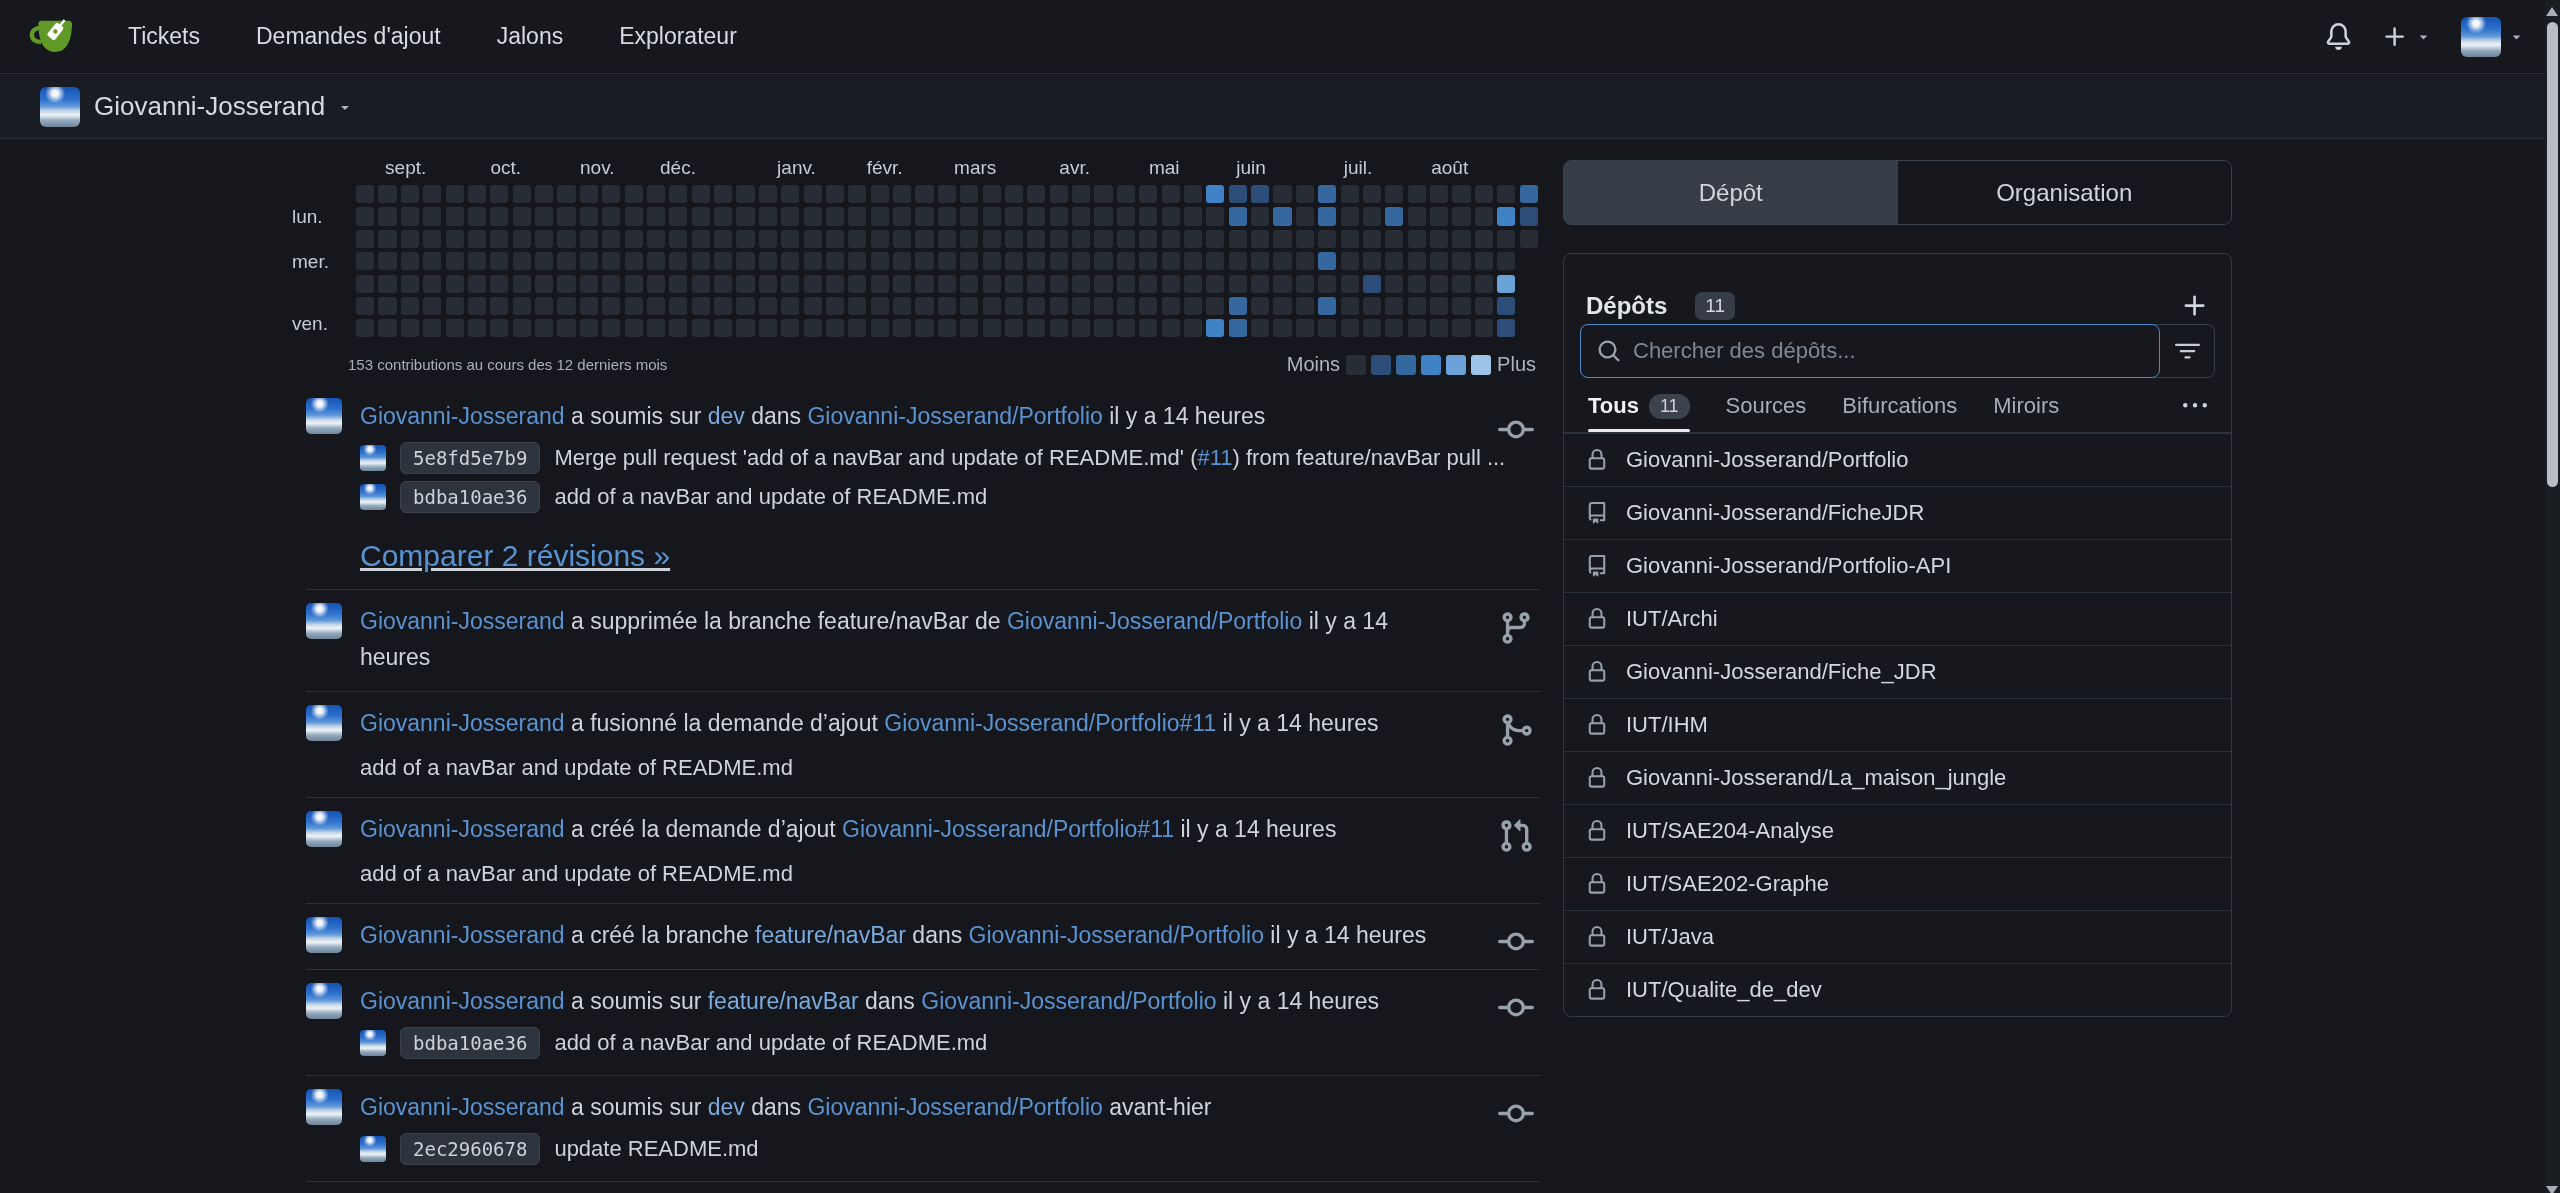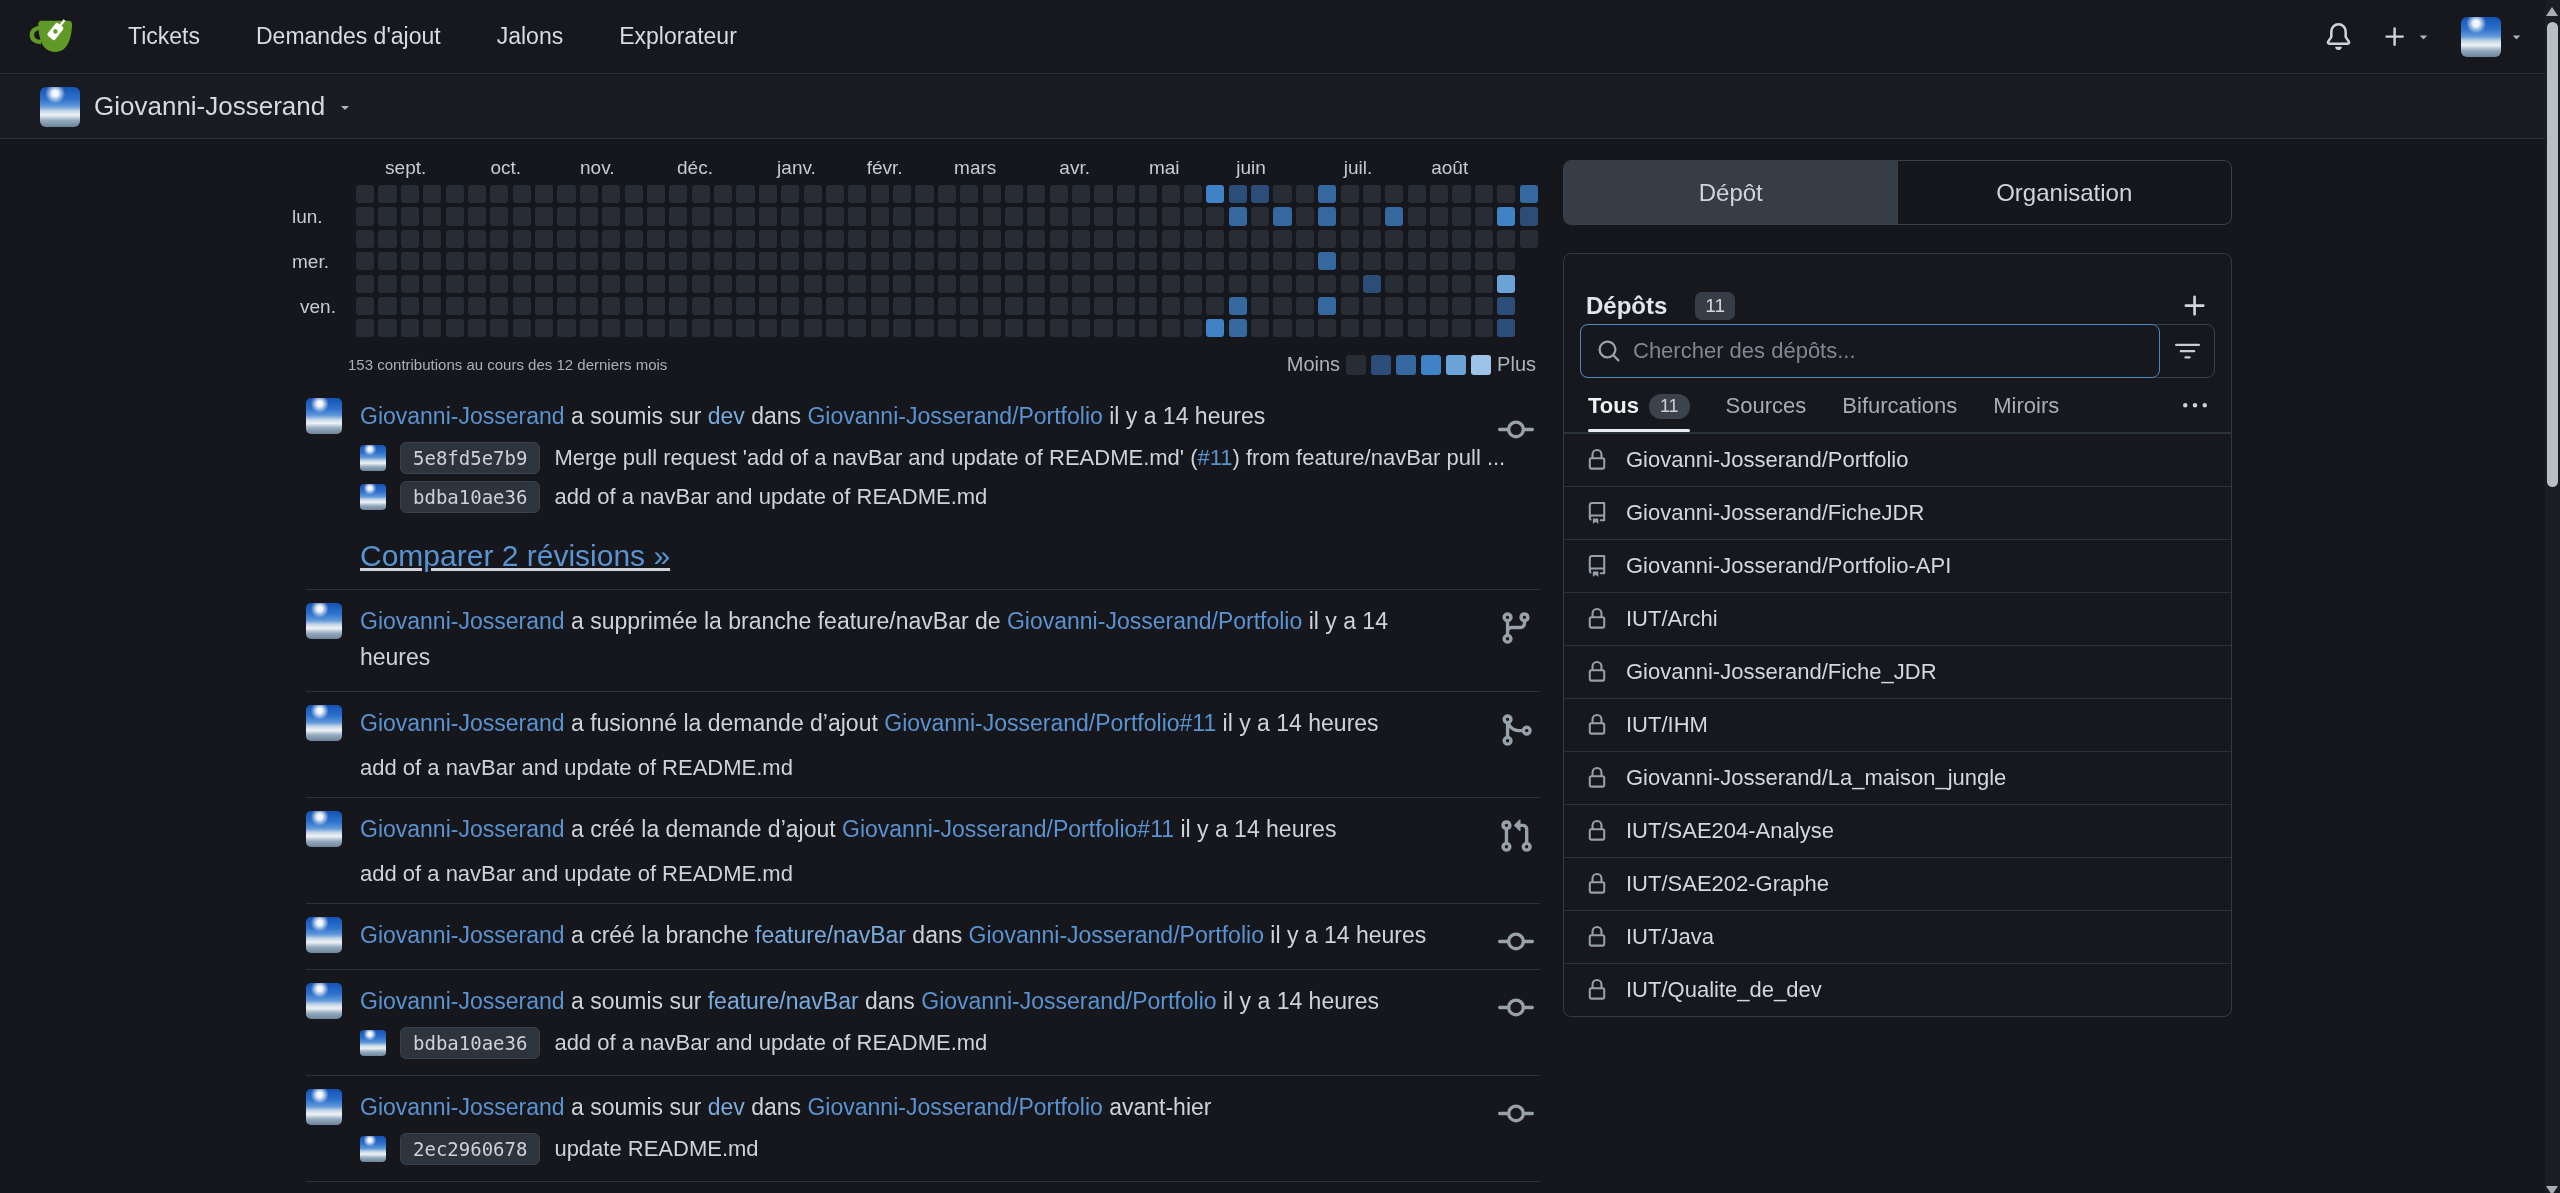--- a/index.html
+++ b/index.html
@@ -203,35 +203,35 @@
 </div>
 
 <div class="content">
 
   <div class="col-left">
     <div class="heatmap">
       <div class="hm-months" id="hm-months">
           <span class="hm-month" style="left: 29.12px;">sept.</span>
           <span class="hm-month" style="left: 134.4px;">oct.</span>
           <span class="hm-month" style="left: 224px;">nov.</span>
-          <span class="hm-month" style="left: 321px;">déc.</span>
+          <span class="hm-month" style="left: 304px;">déc.</span>
           <span class="hm-month" style="left: 421.12px;">janv.</span>
           <span class="hm-month" style="left: 510.72px;">févr.</span>
           <span class="hm-month" style="left: 598.08px;">mars</span>
           <span class="hm-month" style="left: 703.36px;">avr.</span>
           <span class="hm-month" style="left: 792.96px;">mai</span>
           <span class="hm-month" style="left: 880.32px;">juin</span>
           <span class="hm-month" style="left: 987.84px;">juil.</span>
           <span class="hm-month" style="left: 1075.2px;">août</span>
         </div>
       <div class="hm-wrap">
         <div id="hm-days">
             <span class="hm-day" style="top: 21.4px;">lun.</span>
             <span class="hm-day" style="top: 66.2px;">mer.</span>
-            <span class="hm-day" style="top: 111px; text-align: center;">ven.</span>
+            <span class="hm-day" style="top: 128px;">ven.</span>
           </div>
         <div class="hm-grid" id="hm-grid">
             <div class="hm-cell"></div>
             <div class="hm-cell"></div>
             <div class="hm-cell"></div>
             <div class="hm-cell"></div>
             <div class="hm-cell"></div>
             <div class="hm-cell"></div>
             <div class="hm-cell"></div>
             <div class="hm-cell"></div>

